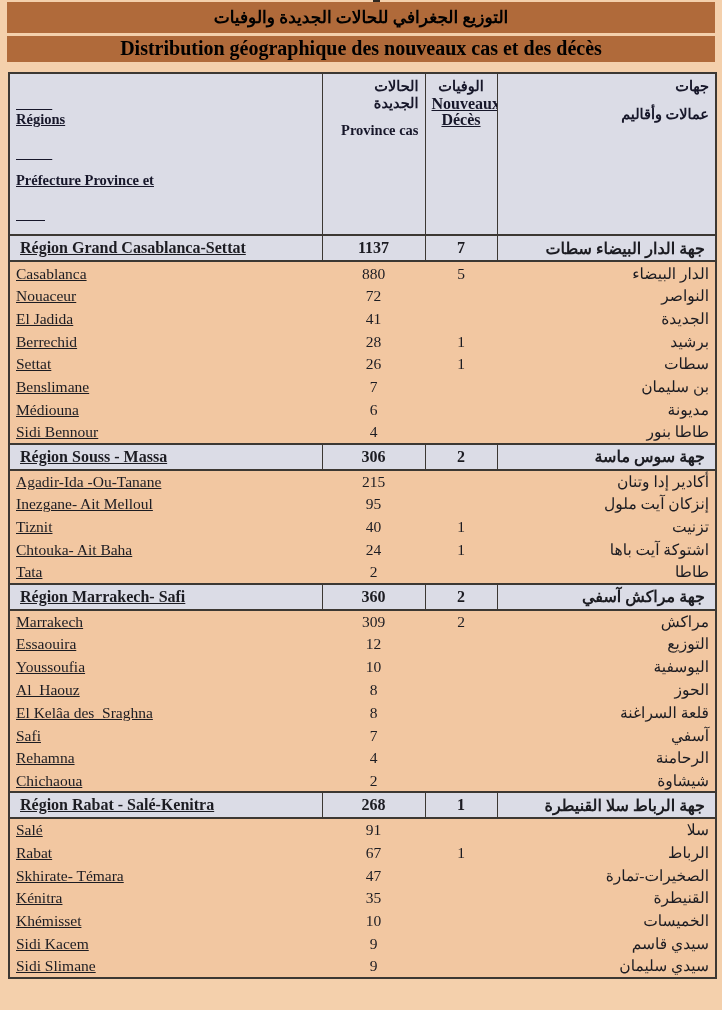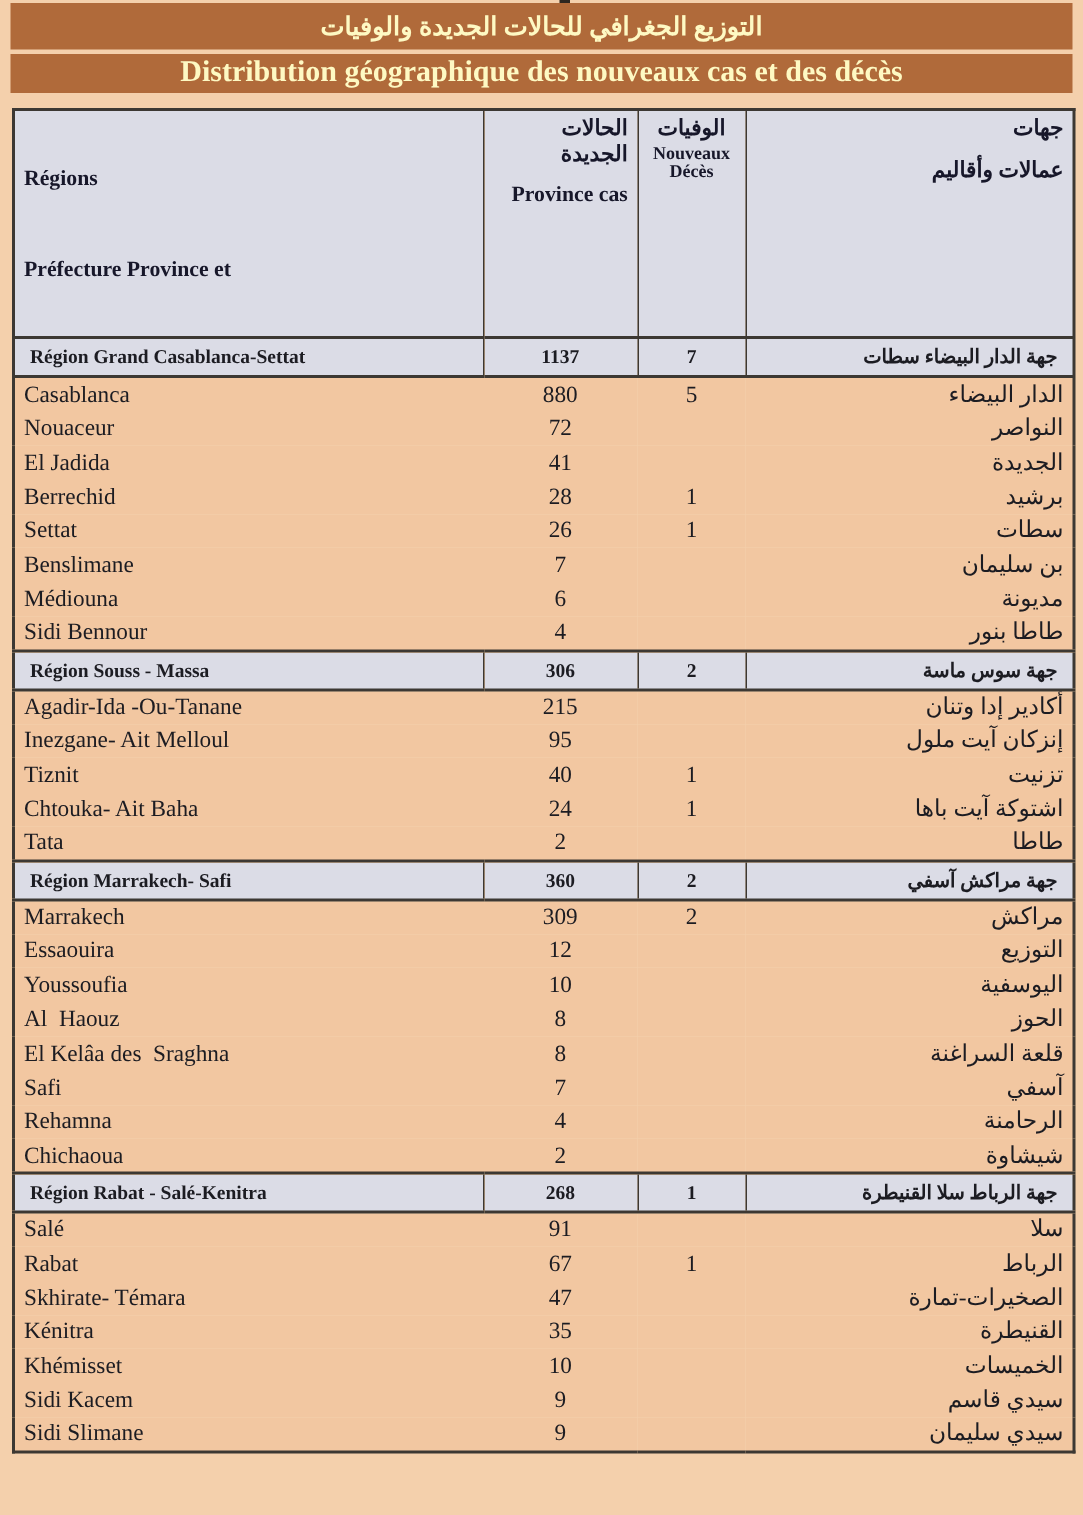--- a/index.html
+++ b/index.html
@@ -20,21 +20,21 @@
     left: 373px; top: 0;
     width: 7px; height: 5px;
     background: #2c2620;
     border-radius: 0 0 3px 3px;
   }
   .banner {
     position: absolute;
     left: 7px;
     width: 708px;
     background: var(--banner, #b06a3a);
-    color: #fef9c3;
+    color: #000000;
     text-align: center;
     font-weight: bold;
   }
   .banner-ar { top: 2px; height: 31px; line-height: 31px; font-size: 17px; }
   .banner-fr { top: 36px; height: 26px; line-height: 25px; font-size: 20px; }
 
   table.geo {
     position: absolute;
     left: 8px; top: 72px;
     width: 707px;
@@ -43,49 +43,49 @@
     border: 2px solid var(--border, #3c3833);
   }
   th, td { overflow: hidden; }
   thead th {
     background: var(--header-bg, #dbdce6);
     height: 54px;
     border: 1.5px solid var(--border, #3c3833);
     color: var(--head-text, #17172a);
     font-size: 14.5px;
     vertical-align: top;
-    padding: 4px 6px 2px 6px;
+    padding: 4px 6px 12px 6px;
     font-weight: bold;
     line-height: 1.15;
   }
   th .l2 { margin-top: 11px; }
-  th.c-deaths .l2 { margin-top: 1px; font-size: 12px; line-height: 1.05; }
+  th.c-deaths .l2 { margin-top: 1px; font-size: 16px; line-height: 1.05; text-decoration: underline; }
 
   .region-row td {
     background: var(--header-bg, #dbdce6);
     font-weight: bold;
-    font-size: 13px;
+    font-size: 16px;
     height: 26px;
     border: 1.5px solid var(--border, #3c3833);
     border-top-width: 2px;
     border-bottom-width: 2px;
     padding: 0 10px;
     color: var(--text, #1c1c22);
   }
   .data-row td {
     background: var(--row-bg, #f2c7a1);
     height: 22.8px;
     font-size: 15.5px;
     padding: 0 6px;
     border: none;
     color: var(--text, #1c1c22);
     line-height: 1.1;
     vertical-align: middle;
   }
-  .c-fr  { text-align: left;  white-space: pre-wrap; }
+  .c-fr  { text-align: left;  white-space: pre-wrap; text-decoration: underline; }
   .c-num { text-align: center; }
   .c-ar  { text-align: right; }
 </style>
 </head>
 <body>
 
 <div class="page">
   <div class="top-mark"></div>
 
   <div class="banner banner-ar" dir="rtl" lang="ar">التوزيع الجغرافي للحالات الجديدة والوفيات</div>

